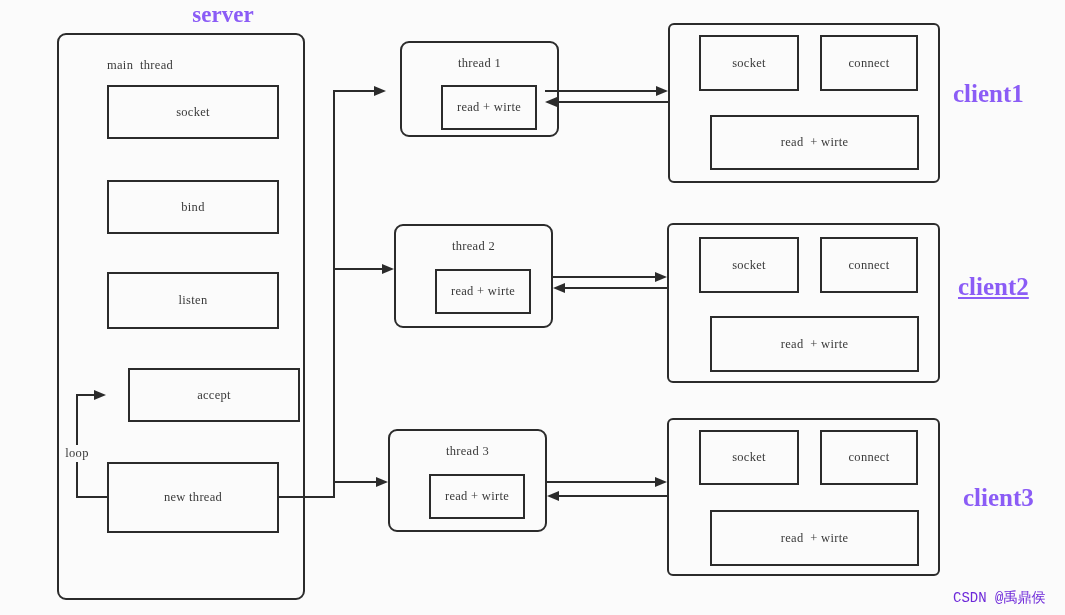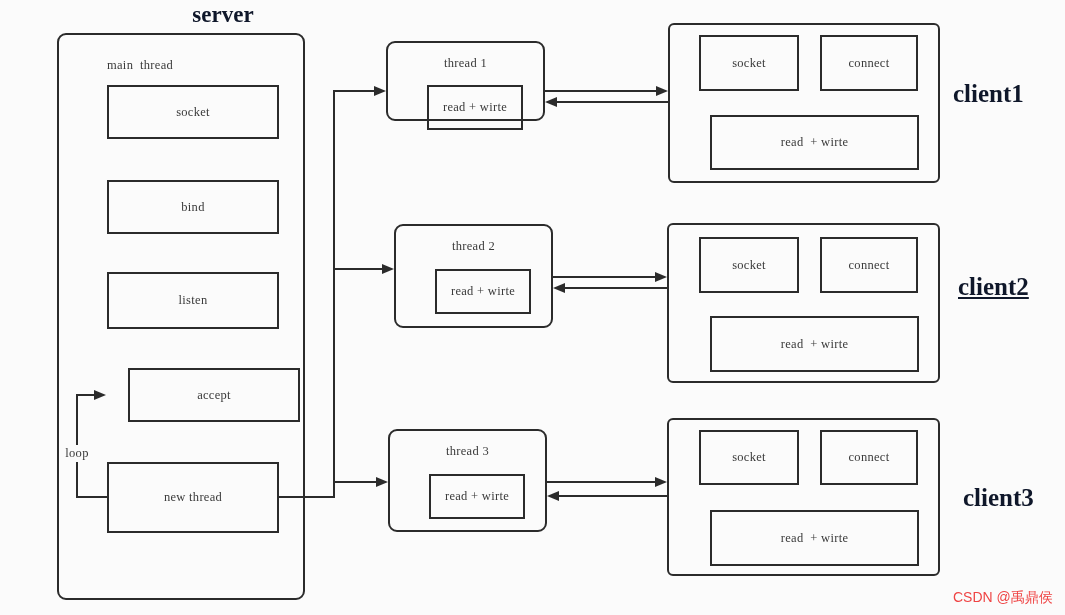--- a/index.html
+++ b/index.html
@@ -13,32 +13,32 @@
   #stage{
     position:relative;width:1065px;height:615px;background:var(--bg);overflow:hidden;
   }
   .abs{position:absolute;}
   
   .rect{position:absolute;border:2px solid var(--line);background:transparent;}
   .rounded-lg{border-radius:9px;}
   .rounded-sm{border-radius:6px;}
   .cell{display:flex;align-items:center;justify-content:center;text-align:right;}
   .lbl{font-size:12.5px;color:var(--text);white-space:pre;letter-spacing:.3px;}
-  .big-title{font-size:23px;font-weight:bold;color:#0f172a;white-space:pre;}
+  .big-title{font-size:23px;font-weight:bold;color:#8b5cf6;white-space:pre;}
   .thread-title{position:absolute;top:13px;left:0;width:100%;text-align:center;}
   
   .hline,.vline{position:absolute;background:var(--line);}
   .hline{height:2px;}
   .vline{width:2px;}
   
   .ah-r,.ah-l{position:absolute;width:0;height:0;border-top:5px solid transparent;border-bottom:5px solid transparent;}
   .ah-r{border-left:12px solid var(--line);}
   .ah-l{border-right:12px solid var(--line);}
   .loop-label{position:absolute;background:var(--bg);text-align:center;padding:1px 2px;}
-  .watermark{position:absolute;font-family:Liberation Sans, sans-serif;font-size:14px;color:#ef4444;white-space:pre;}
+  .watermark{position:absolute;font-family:Liberation Mono, monospace;font-size:14px;color:#6d28d9;white-space:pre;}
 </style>
 </head>
 <body>
 
 <div id="stage">
 
   <div class="abs big-title" style="left:173px;top:2px;width:100px;text-align:center;">server</div>
 
   <div class="rect rounded-lg" style="left:57px;top:33px;width:248px;height:567px;"></div>
 
@@ -71,21 +71,21 @@
 
   <div class="hline" style="left:333px;top:90px;width:42px;"></div>
   <div class="ah-r" style="left:374px;top:86px;"></div>
 
   <div class="hline" style="left:333px;top:268px;width:50px;"></div>
   <div class="ah-r" style="left:382px;top:264px;"></div>
 
   <div class="hline" style="left:333px;top:481px;width:44px;"></div>
   <div class="ah-r" style="left:376px;top:477px;"></div>
 
-  <div class="rect rounded-lg" style="left:386px;top:41px;width:159px;height:80px;text-decoration:underline;">
+  <div class="rect rounded-lg" style="left:400px;top:41px;width:159px;height:96px;text-decoration:underline;">
     <div class="thread-title lbl">thread 1</div>
     <div class="rect cell" style="left:39px;top:42px;width:96px;height:45px;">
       <span class="lbl">read + wirte</span>
     </div>
   </div>
 
   <div class="rect rounded-lg" style="left:394px;top:224px;width:159px;height:104px;">
     <div class="thread-title lbl">thread 2</div>
     <div class="rect cell" style="left:39px;top:43px;width:96px;height:45px;">
       <span class="lbl">read + wirte</span>

